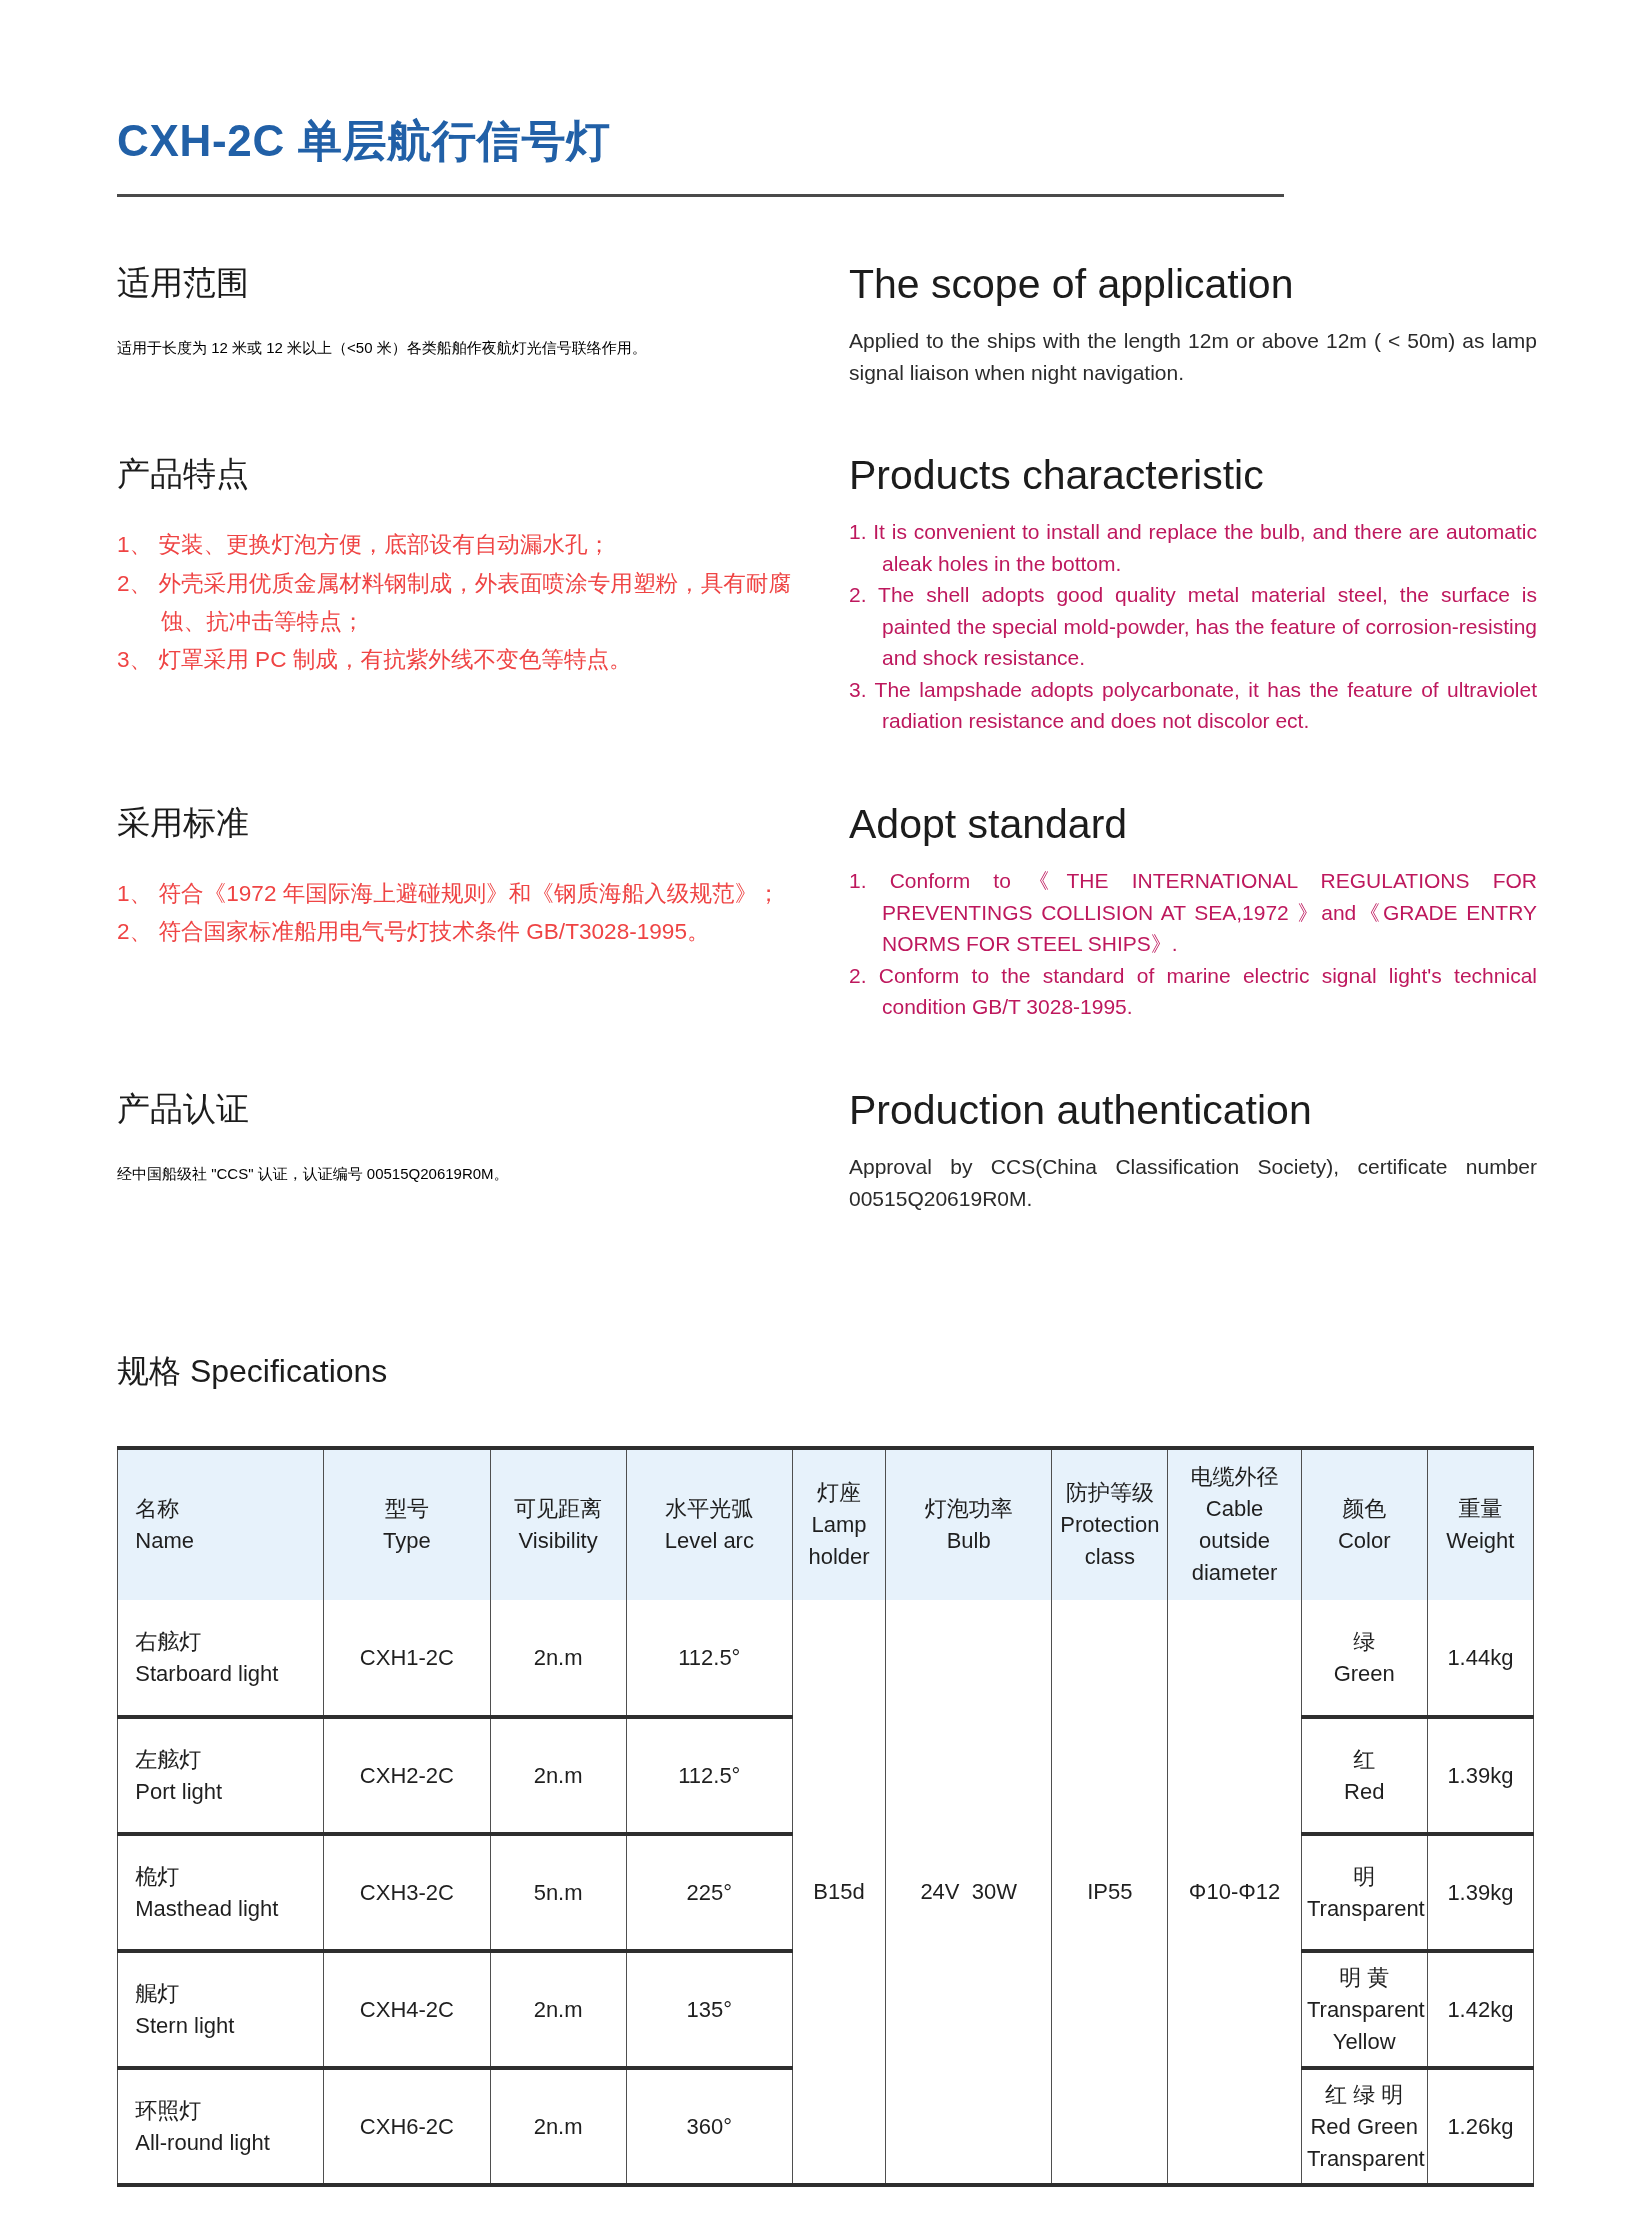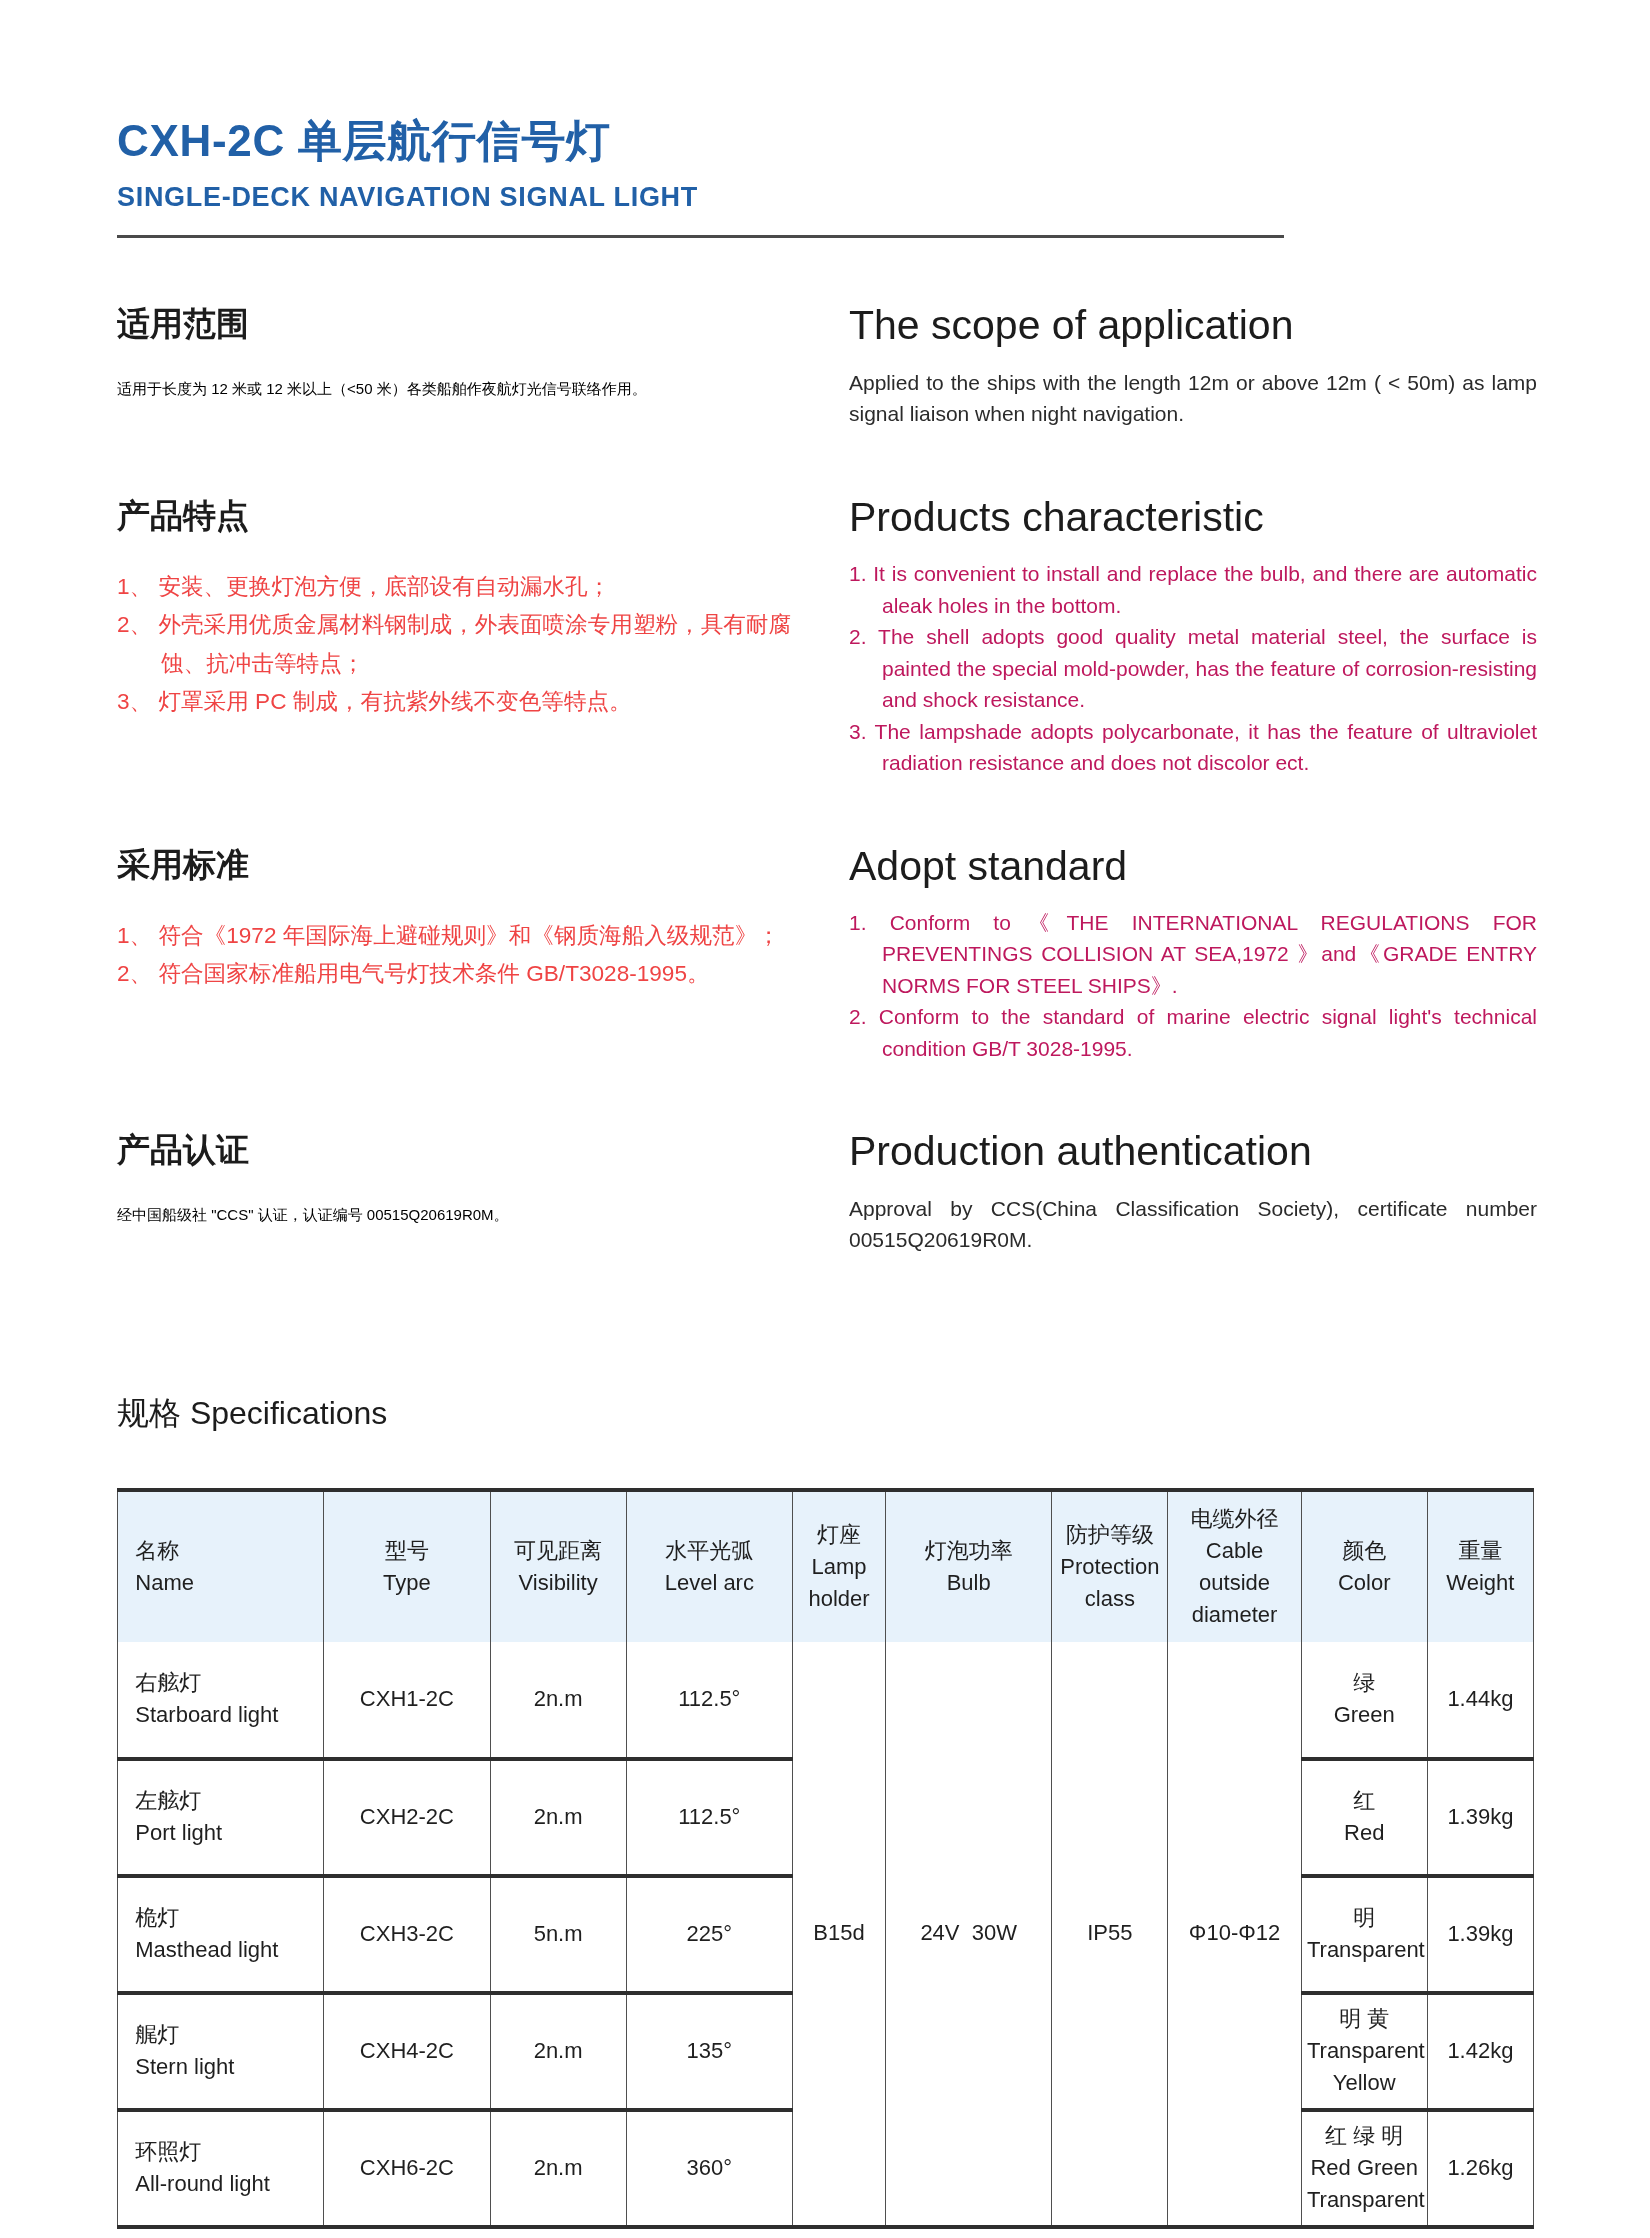--- a/index.html
+++ b/index.html
@@ -18,21 +18,21 @@
   .top-rule { margin-top:22.6px; }
 
   
   .sections-grid {
     margin-top:64px;
     display:grid;
     grid-template-columns:685px 688px;
     column-gap:47px;
     row-gap:64px;
   }
-  .cn-heading { font-size:33px; font-weight:700; color:#1c1c1c; margin-bottom:29px; }
+  .cn-heading { font-size:33px; font-weight:400; color:#1c1c1c; margin-bottom:29px; }
   .en-heading { font-size:41px; font-weight:400; color:#1c1c1c; margin-bottom:17.3px; }
   .cn-body { font-size:15px; line-height:1.75; color:#000000; }
   .en-body { font-size:21px; line-height:1.5; color:#2b2b2b; text-align:justify; }
   ul.plain { list-style:none; }
   .cn-list li { font-size:22.6px; line-height:1.7; padding-left:44px; text-indent:-44px; color:#ef4444; }
   .en-list li { font-size:21px; line-height:1.5; padding-left:33px; text-indent:-33px; color:#be185d; text-align:justify; }
 
   
   .specs { margin-top:136px; }
   .specs-heading { font-size:32px; font-weight:400; color:#1c1c1c; }
@@ -60,21 +60,20 @@
   .spec-table tbody td { border-bottom:4px solid #2e2e2e; height:117px; }
   .spec-table .ws-pre { white-space:pre-wrap; }
 </style>
 </head>
 <body>
 
 <div class="page">
 
   <header>
     <div class="title-cn">CXH-2C 单层航行信号灯</div>
-    <div class="title-en">SINGLE-DECK NAVIGATION SIGNAL LIGHT</div>
     <div class="rule top-rule"></div>
   </header>
 
   <main class="sections-grid">
 
     <section>
       <h2 class="cn-heading">适用范围</h2>
       <p class="cn-body">适用于长度为 12 米或 12 米以上（&lt;50 米）各类船舶作夜航灯光信号联络作用。</p>
     </section>
     <section>

